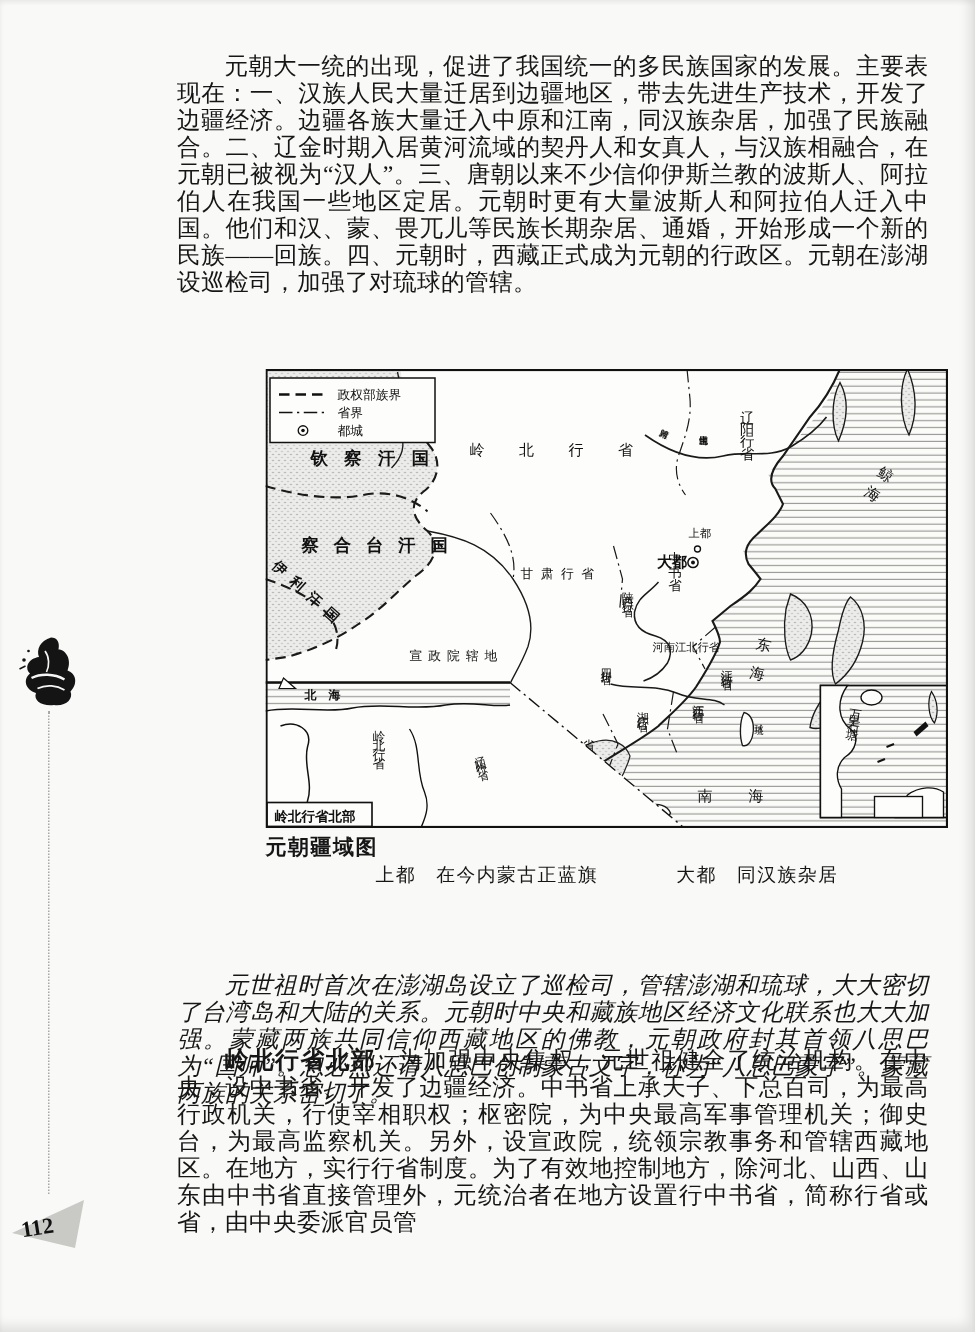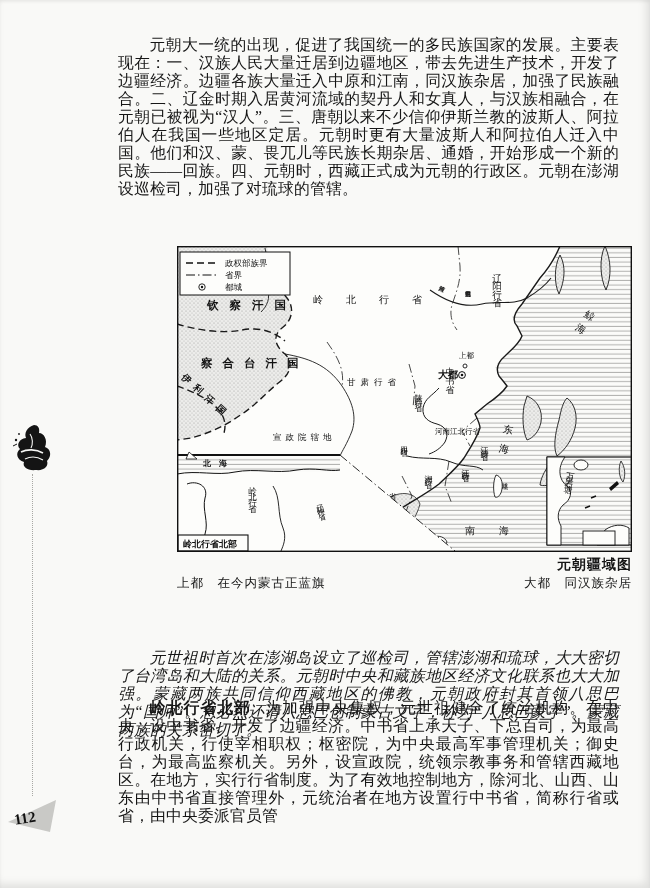--- a/index.html
+++ b/index.html
@@ -13,25 +13,25 @@
   .para{
     position:absolute;left:118px;width:501px;margin:0;
     font-size:15.8px;line-height:18px;letter-spacing:0.2px;
     text-align:justify;text-indent:2em;
   }
   .para-kai{font-style:italic;margin-top:45px;}
   .runin{font-weight:bold;font-style:normal;margin-right:0.9em;}
   .map-wrap{position:absolute;left:177px;top:246px;width:455px;height:306px;}
   .map-caption{
     position:absolute;left:177px;top:556px;width:455px;margin:0;
-    text-align:right;font-size:14px;font-weight:bold;letter-spacing:1px;
+    text-align:left;font-size:14px;font-weight:bold;letter-spacing:1px;
   }
   .map-notes{
     position:absolute;left:177px;top:575px;width:455px;
-    display:flex;justify-content:space-between;gap:52px;
+    display:flex;justify-content:center;gap:52px;
     font-size:12.5px;letter-spacing:1px;
   }
   .margin-rule{
     position:absolute;left:32px;top:474px;height:322px;width:0;
     border-left:1.5px dotted #a8a8a4;
   }
   .pagenum-wrap{position:absolute;left:6px;top:796px;width:56px;height:40px;}
   .vignette{position:absolute;left:12px;top:422px;width:42px;height:54px;}
   svg text{font-family:"Liberation Serif","DejaVu Serif",serif;fill:#111;}
   .vtext{writing-mode:vertical-rl;}

